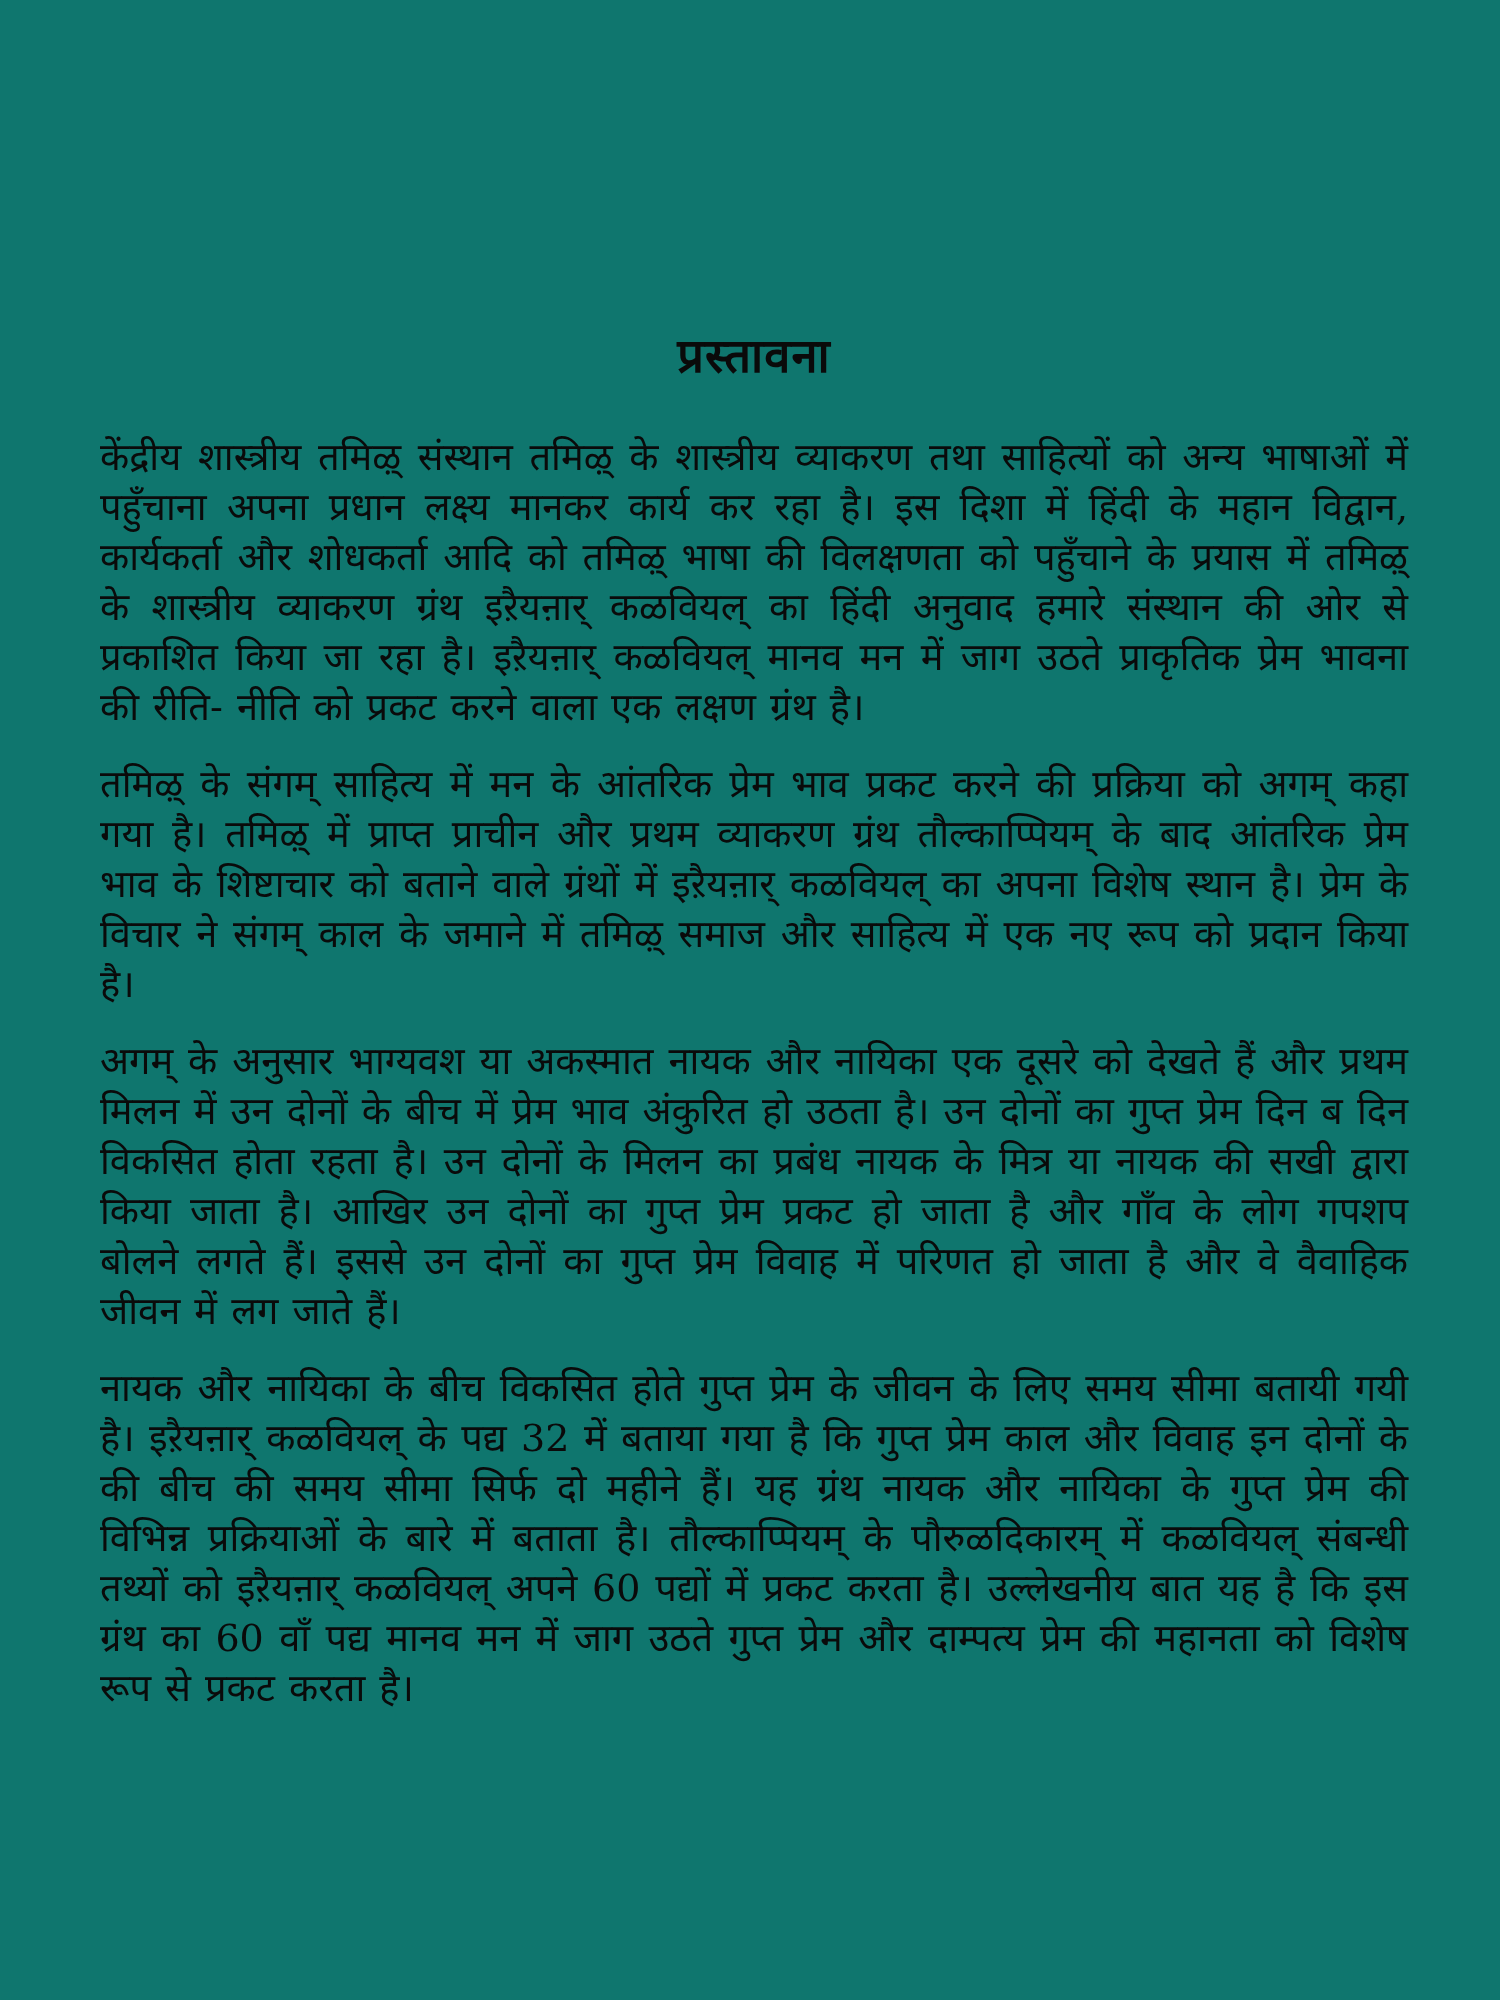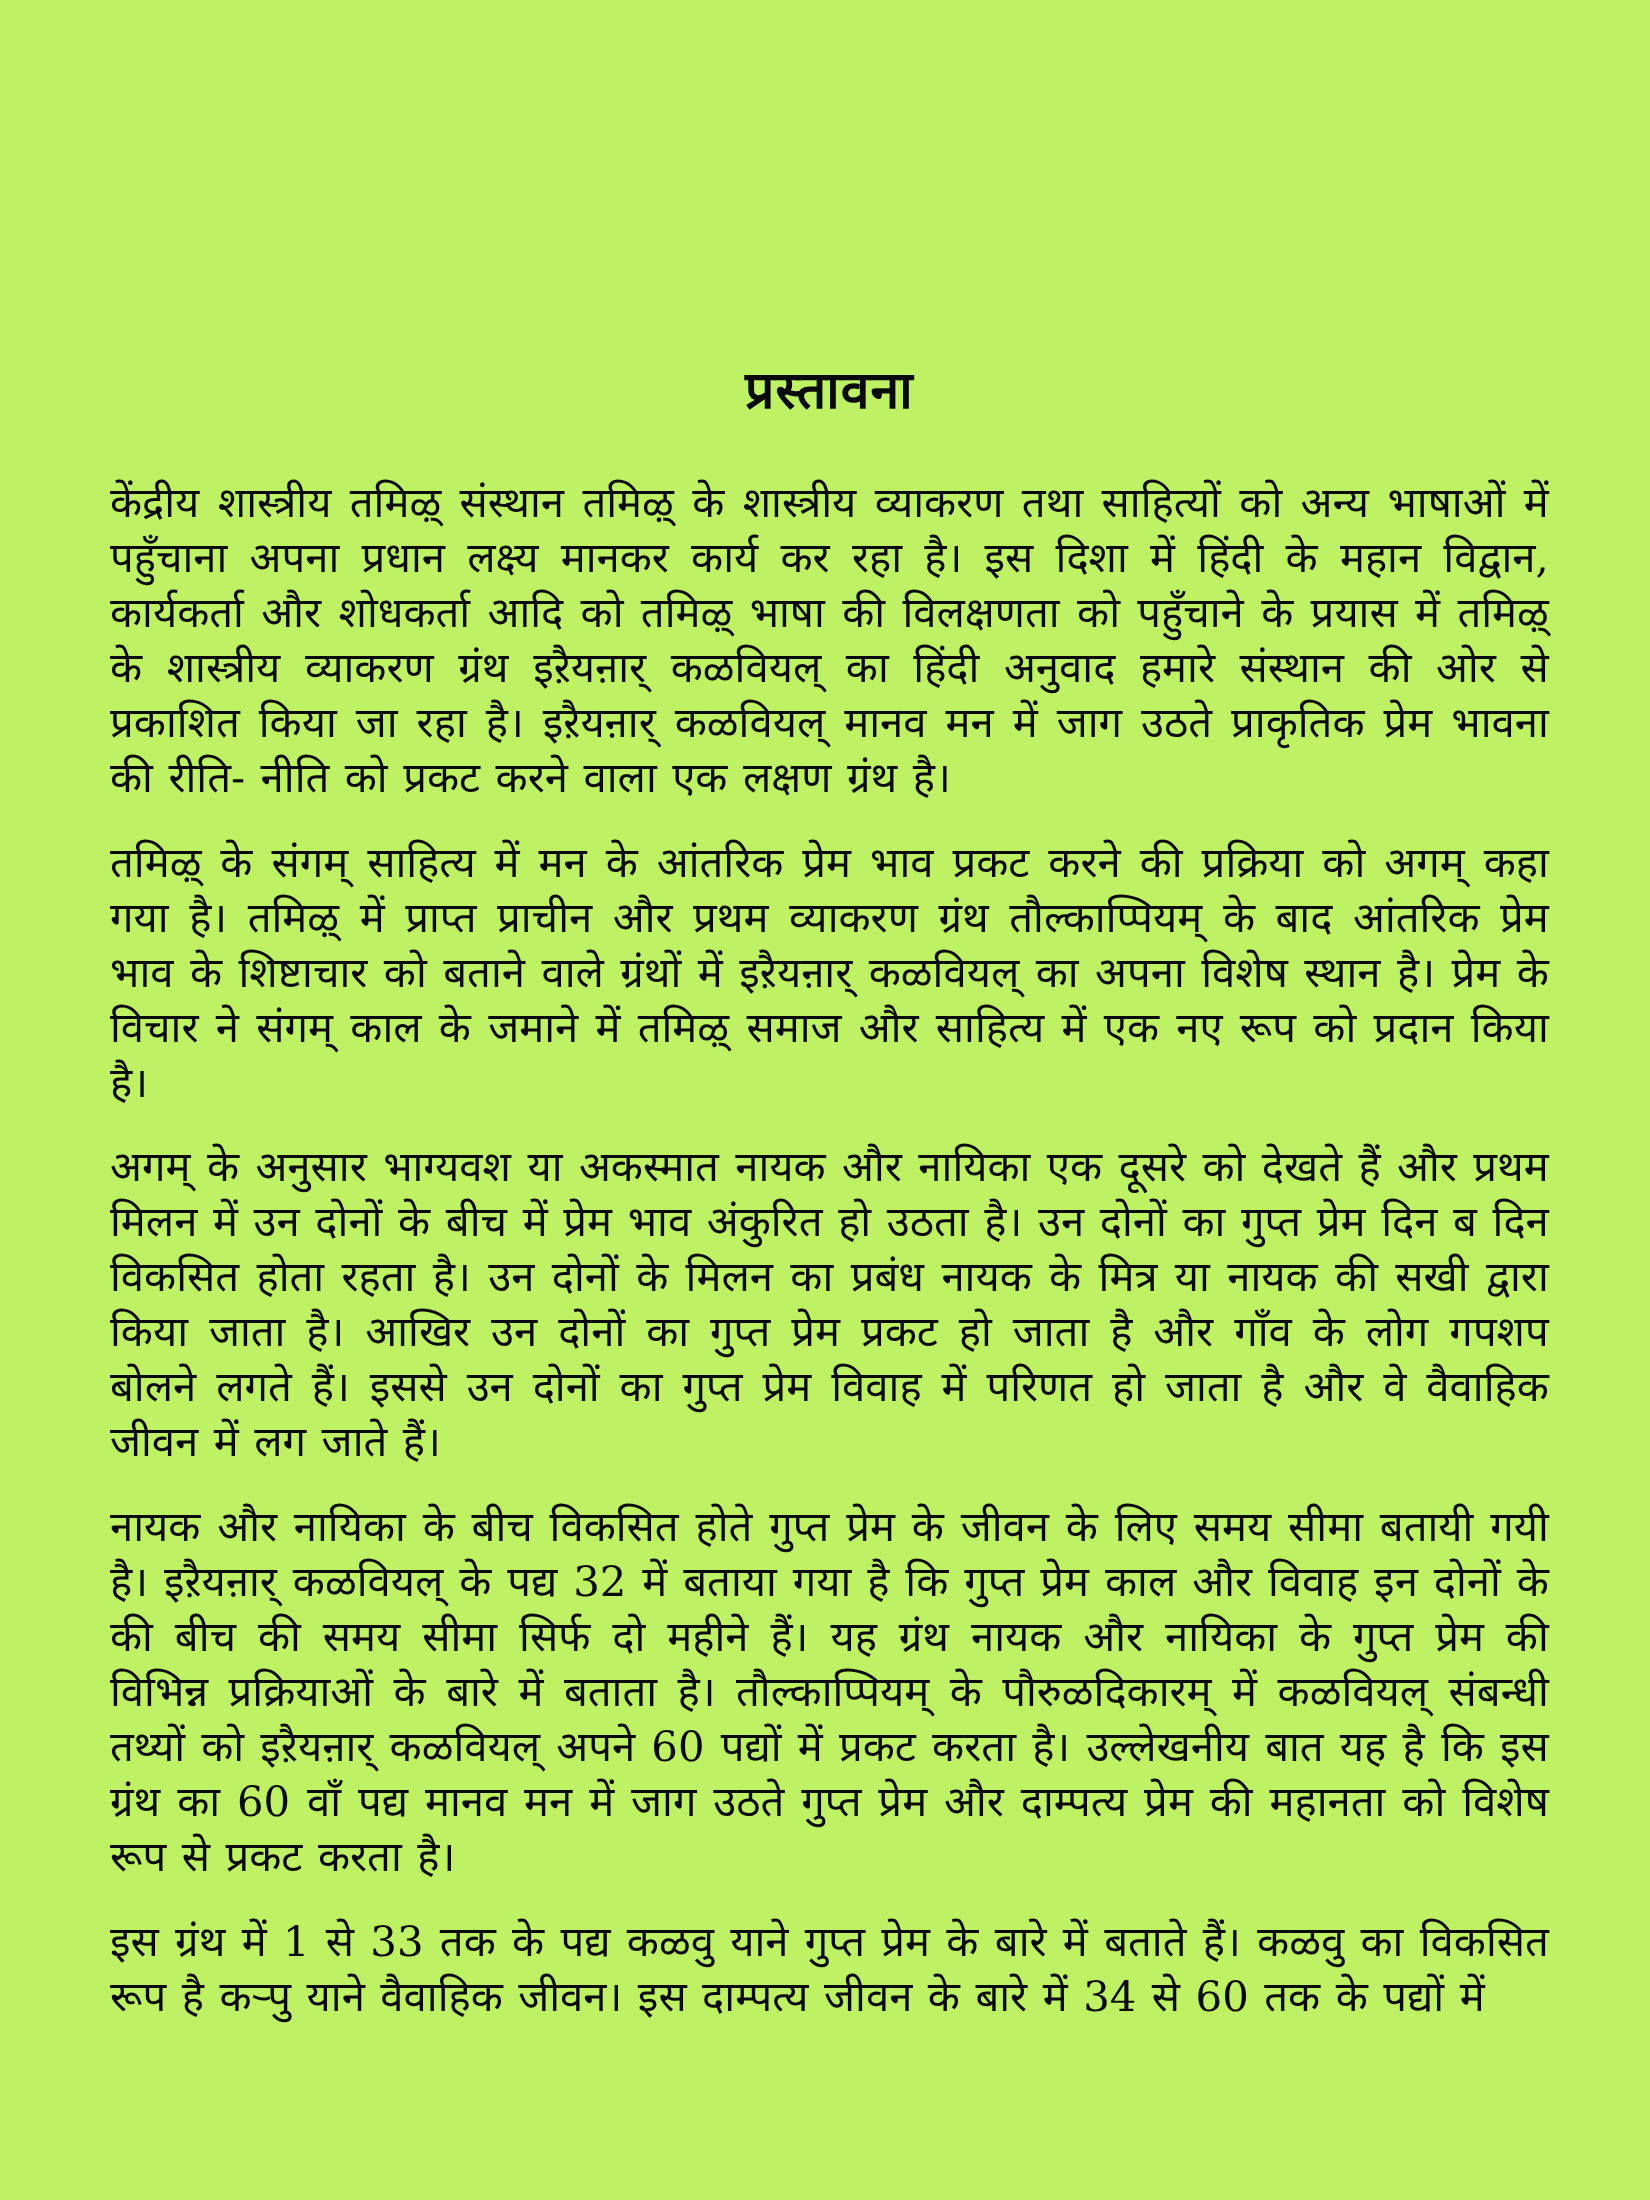--- a/index.html
+++ b/index.html
@@ -5,21 +5,21 @@
   html, body {
     margin: 0;
     padding: 0;
     background: #e8e8e8;
   }
   .page {
     position: relative;
     width: 1500px;
     height: 2000px;
     margin: 0 auto;
-    background: #bef264;
+    background: #0f766e;
     color: #0a0a0a;
     font-family: "DejaVu Serif", "Liberation Serif", serif;
     box-sizing: border-box;
     padding: 326px 92px 0 100px;
     overflow: hidden;
   }
   .title {
     margin: 0 0 46px 0;
     text-align: center;
     font-size: 47px;
@@ -41,15 +41,14 @@
 </head>
 <body>
 
 <div class="page">
   <h1 class="title">प्रस्तावना</h1>
   <div class="body-text">
     <p>केंद्रीय शास्त्रीय तमिऴ् संस्थान तमिऴ् के शास्त्रीय व्याकरण तथा साहित्यों को अन्य भाषाओं में पहुँचाना अपना प्रधान लक्ष्य मानकर कार्य कर रहा है। इस दिशा में हिंदी के महान विद्वान, कार्यकर्ता और शोधकर्ता आदि को तमिऴ् भाषा की विलक्षणता को पहुँचाने के प्रयास में तमिऴ् के शास्त्रीय व्याकरण ग्रंथ इऱैयऩार् कळवियल् का हिंदी अनुवाद हमारे संस्थान की ओर से प्रकाशित किया जा रहा है। इऱैयऩार् कळवियल् मानव मन में जाग उठते प्राकृतिक प्रेम भावना की रीति- नीति को प्रकट करने वाला एक लक्षण ग्रंथ है।</p>
     <p>तमिऴ् के संगम् साहित्य में मन के आंतरिक प्रेम भाव प्रकट करने की प्रक्रिया को अगम् कहा गया है। तमिऴ् में प्राप्त प्राचीन और प्रथम व्याकरण ग्रंथ तौल्काप्पियम् के बाद आंतरिक प्रेम भाव के शिष्टाचार को बताने वाले ग्रंथों में इऱैयऩार् कळवियल् का अपना विशेष स्थान है। प्रेम के विचार ने संगम् काल के जमाने में तमिऴ् समाज और साहित्य में एक नए रूप को प्रदान किया है।</p>
     <p>अगम् के अनुसार भाग्यवश या अकस्मात नायक और नायिका एक दूसरे को देखते हैं और प्रथम मिलन में उन दोनों के बीच में प्रेम भाव अंकुरित हो उठता है। उन दोनों का गुप्त प्रेम दिन ब दिन विकसित होता रहता है। उन दोनों के मिलन का प्रबंध नायक के मित्र या नायक की सखी द्वारा किया जाता है। आखिर उन दोनों का गुप्त प्रेम प्रकट हो जाता है और गाँव के लोग गपशप बोलने लगते हैं। इससे उन दोनों का गुप्त प्रेम विवाह में परिणत हो जाता है और वे वैवाहिक जीवन में लग जाते हैं।</p>
     <p>नायक और नायिका के बीच विकसित होते गुप्त प्रेम के जीवन के लिए समय सीमा बतायी गयी है। इऱैयऩार् कळवियल् के पद्य 32 में बताया गया है कि गुप्त प्रेम काल और विवाह इन दोनों के  की बीच की समय सीमा सिर्फ दो महीने हैं। यह ग्रंथ नायक और नायिका के गुप्त प्रेम की विभिन्न प्रक्रियाओं के बारे में बताता है। तौल्काप्पियम् के पौरुळदिकारम् में कळवियल् संबन्धी तथ्यों को इऱैयऩार् कळवियल् अपने 60 पद्यों में प्रकट करता है। उल्लेखनीय बात यह है कि इस ग्रंथ का 60 वाँ पद्य मानव मन में जाग उठते गुप्त प्रेम और दाम्पत्य प्रेम की महानता को विशेष रूप से प्रकट करता है।</p>
-    <p>इस ग्रंथ में 1 से 33 तक के पद्य कळवु याने गुप्त प्रेम के बारे में बताते हैं। कळवु का विकसित रूप है कऱ्पु याने वैवाहिक जीवन। इस दाम्पत्य जीवन के बारे में 34 से 60 तक के पद्यों में</p>
   </div>
 </div>
 
 </body></html>

